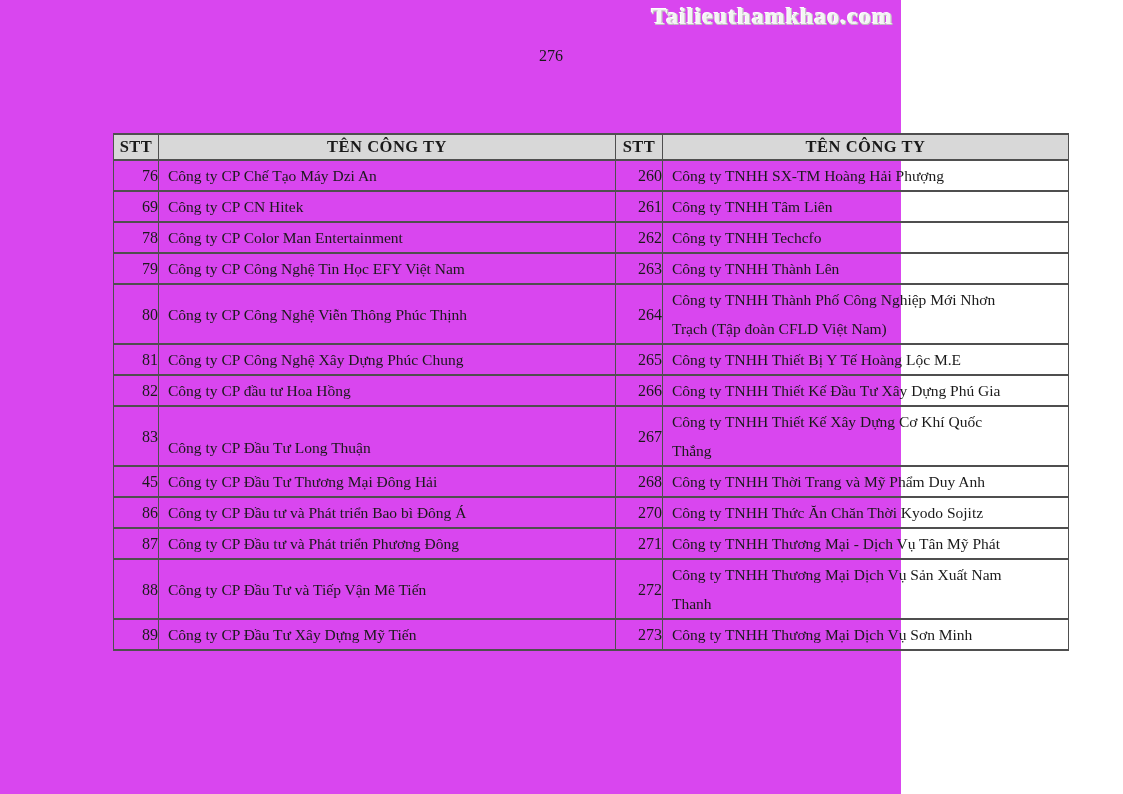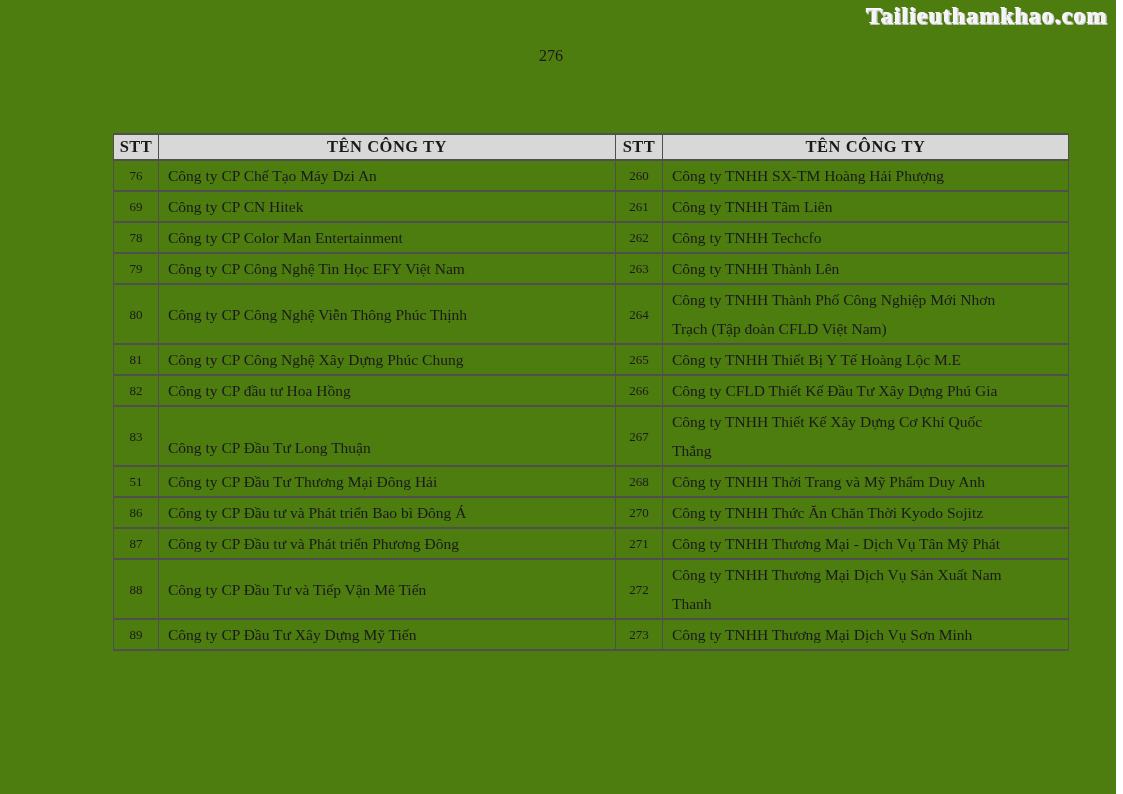--- a/index.html
+++ b/index.html
@@ -7,23 +7,23 @@
     padding: 0;
     background: #ffffff;
     width: 1123px;
     height: 794px;
     overflow: hidden;
     font-family: "Liberation Serif", serif;
     color: #1a1a1a;
   }
   .page {
     position: relative;
-    width: 1116px;
+    width: 901px;
     height: 794px;
-    background: #4d7c0f;
+    background: #d946ef;
   }
   .watermark {
     position: absolute;
     top: 3px;
     right: 8px;
     font-family: "Liberation Serif", serif;
     font-size: 24px;
     font-weight: bold;
     letter-spacing: 1px;
     color: #f4f4f4;
@@ -66,22 +66,22 @@
     padding: 0;
   }
   .company-table td {
     height: 29px;
     line-height: 29px;
     font-size: 15.5px;
     vertical-align: middle;
     padding: 0;
   }
   .company-table td.stt {
-    text-align: center;
-    font-size: 13px;
+    text-align: right;
+    font-size: 16px;
   }
   .company-table td.name {
     text-align: left;
     padding: 0 23px 0 9px;
     white-space: pre-line;
   }
   .company-table td.vbottom {
     vertical-align: bottom;
     padding-bottom: 3px;
   }
@@ -145,31 +145,31 @@
         <tr>
           <td class="stt">81</td>
           <td class="name">Công ty CP Công Nghệ Xây Dựng Phúc Chung</td>
           <td class="stt">265</td>
           <td class="name">Công ty TNHH Thiết Bị Y Tế Hoàng Lộc M.E</td>
         </tr>
         <tr>
           <td class="stt">82</td>
           <td class="name">Công ty CP đầu tư Hoa Hồng</td>
           <td class="stt">266</td>
-          <td class="name">Công ty CFLD Thiết Kế Đầu Tư Xây Dựng Phú Gia</td>
+          <td class="name">Công ty TNHH Thiết Kế Đầu Tư Xây Dựng Phú Gia</td>
         </tr>
         <tr>
           <td class="stt">83</td>
           <td class="name vbottom">Công ty CP Đầu Tư Long Thuận</td>
           <td class="stt">267</td>
           <td class="name">Công ty TNHH Thiết Kế Xây Dựng Cơ Khí Quốc
 Thắng</td>
         </tr>
         <tr>
-          <td class="stt">51</td>
+          <td class="stt">45</td>
           <td class="name">Công ty CP Đầu Tư Thương Mại Đông Hải</td>
           <td class="stt">268</td>
           <td class="name">Công ty TNHH Thời Trang và Mỹ Phẩm Duy Anh</td>
         </tr>
         <tr>
           <td class="stt">86</td>
           <td class="name">Công ty CP Đầu tư và Phát triển Bao bì Đông Á</td>
           <td class="stt">270</td>
           <td class="name">Công ty TNHH Thức Ăn Chăn Thời Kyodo Sojitz</td>
         </tr>

